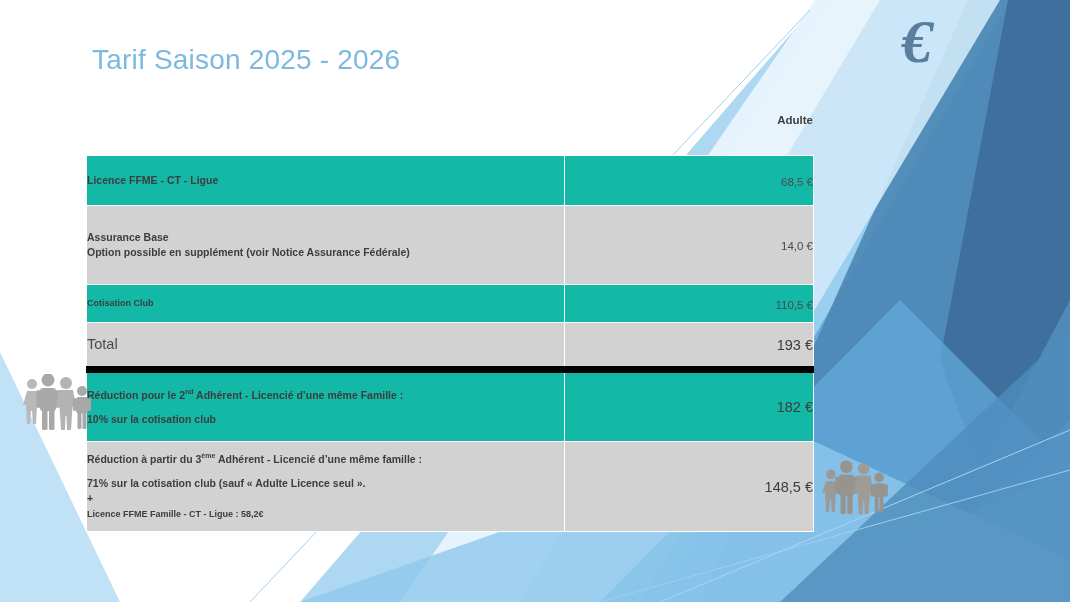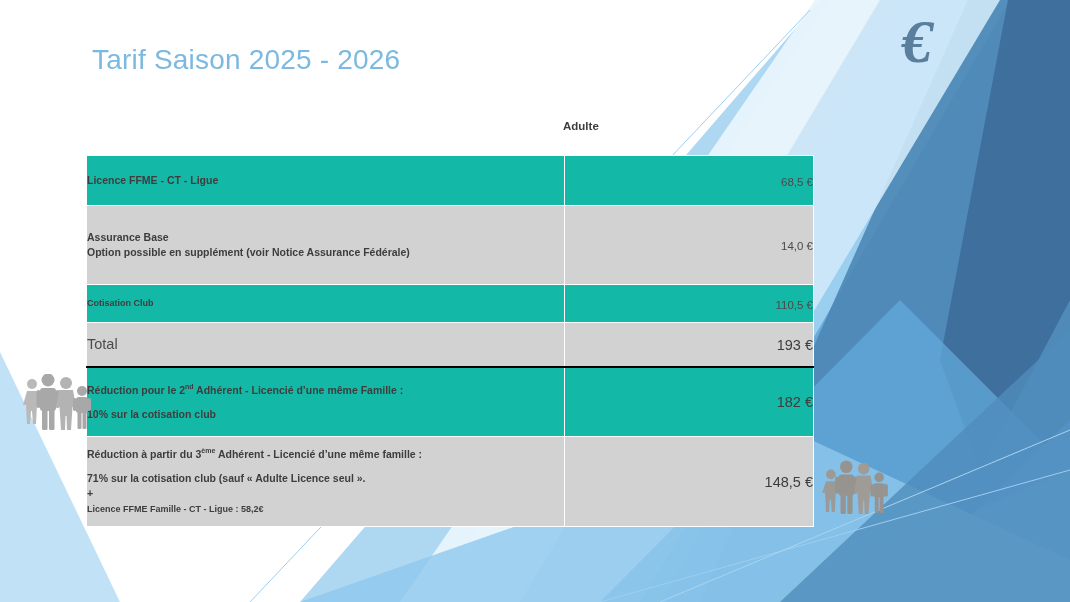--- a/index.html
+++ b/index.html
@@ -38,36 +38,36 @@
     vertical-align:middle;
     padding:0;
     border:1px solid #ffffff;
   }
   .cell-l{padding:10px 0 10px 7px;}
   .cell-r{text-align:right;color:#4a4a4a;}
 
   .row-a td{background:#14b8a6;}
   .row-b td{background:#d2d2d2;}
 
-  .sep-row td{border-bottom:2px solid #000000;margin-left:28px;}
+  .sep-row td{border-bottom:7px solid #000000;margin-left:28px;}
 
   .lbl{
     font-size:10.5px;font-weight:bold;color:#3d3d3d;line-height:1.45;
   }
   .lbl-sm{font-size:9px;font-weight:bold;color:#3d3d3d;line-height:1.45;}
   .lbl-big{font-size:14.5px;font-weight:normal;color:#4a4a4a;line-height:1.3;}
   .lbl .gap{display:block;height:9px;}
   sup{font-size:7px;vertical-align:super;}
 
   .val{font-size:11.5px;color:#4a4a4a;}
   .val-b{font-size:14.5px;font-weight:normal;color:#3d3d3d;}
 
   .colhead{
-    position:absolute;left:563px;top:120px;width:250px;
-    text-align:left;font-size:11.5px;font-weight:bold;color:#3d3d3d;
+    position:absolute;left:563px;top:114px;width:250px;
+    text-align:right;font-size:11.5px;font-weight:bold;color:#3d3d3d;
   }
 
   
   .fam{position:absolute;}
   .fam.left{left:22px;top:374px;width:70px;height:58px;}
   .fam.right{left:820px;top:459px;width:70px;height:56px;}
 
   .euro-glyph{position:absolute;left:884px;top:10px;width:66px;height:64px;}
 </style>
 </head>

